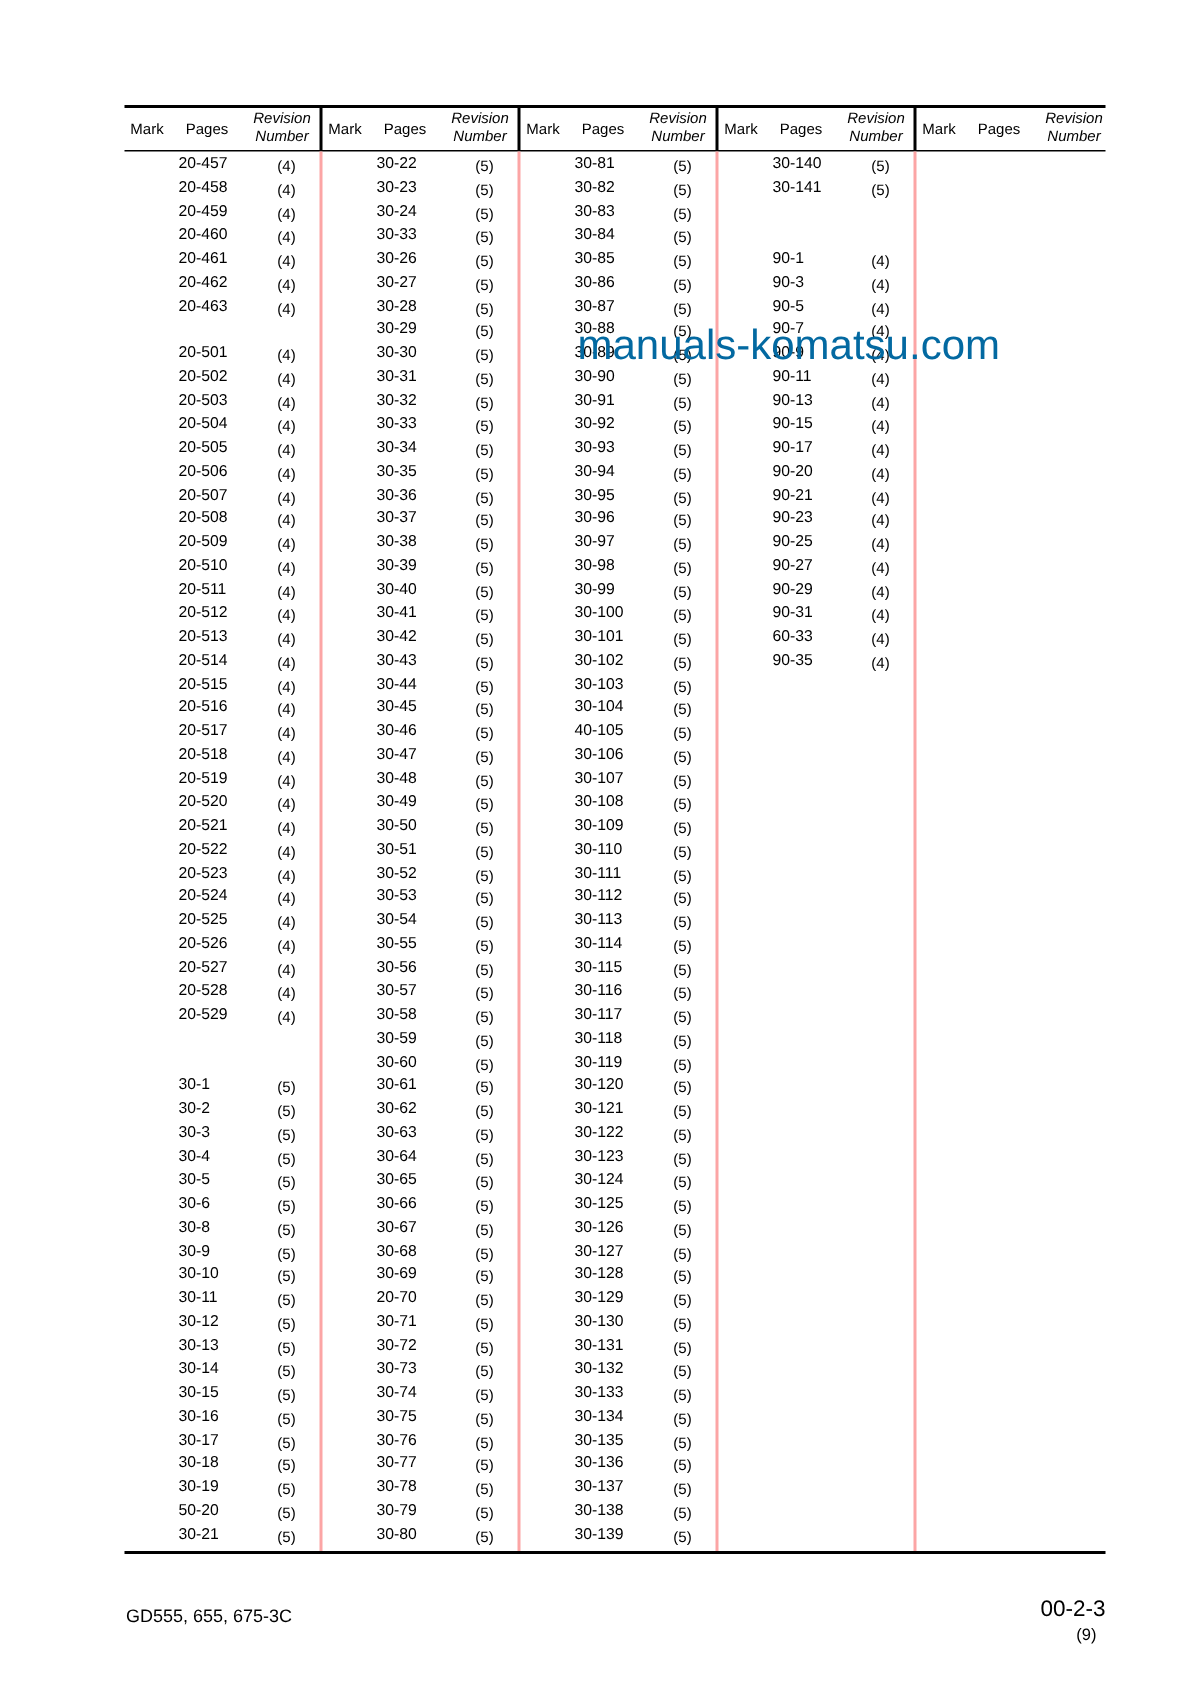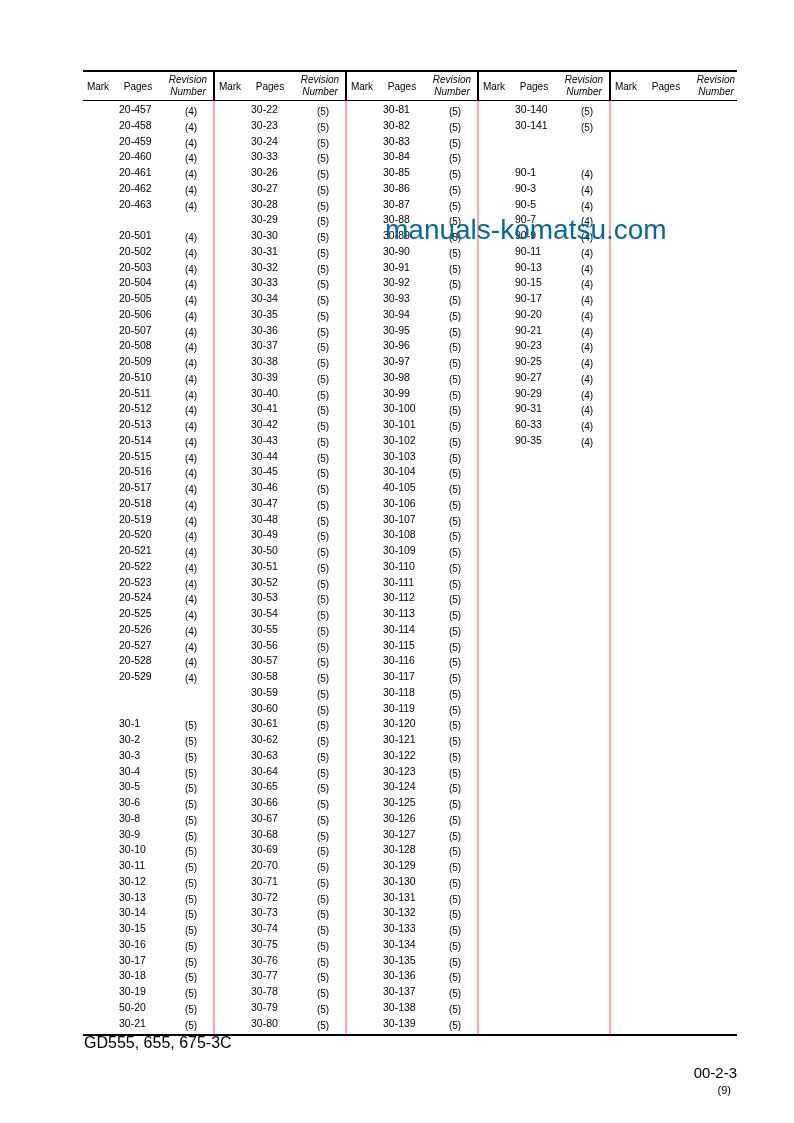--- a/index.html
+++ b/index.html
@@ -15,21 +15,21 @@
   .h-rev { width: 50px; text-align: center; line-height: 12px; font-style: italic; }
   .body { display: flex; }
   .group { width: 130px; padding-top: 2px; padding-bottom: 2px; }
   .group + .group { border-left: 2px solid #fca5a5; }
   .row { display: flex; height: 15.75px; font-size: 10.5px; align-items: flex-start; }
   .c-mark { width: 30px; }
   .c-page { width: 56px; padding-left: 6px; box-sizing: border-box; }
   .c-rev { width: 44px; text-align: center; padding-top: 3px; font-size: 10px; }
   .watermark { position: absolute; left: 385px; top: 214px; font-size: 28px;
                color: #0369a1; letter-spacing: 0px; white-space: nowrap; }
-  .footer-left { position: absolute; left: 84px; top: 1034px; font-size: 16px; }
+  .footer-left { position: absolute; left: 84px; top: 1070px; font-size: 12px; }
   .footer-right { position: absolute; right: 57px; top: 1064px; font-size: 15px; text-align: right; }
   .footer-sub { position: absolute; right: 63px; top: 1084px; font-size: 11px; }
 </style>
 </head>
 <body>
 
 <div class="table">
   <div class="header" id="header">
       <div class="group-head">
         <div class="h-mark">Mark</div>

